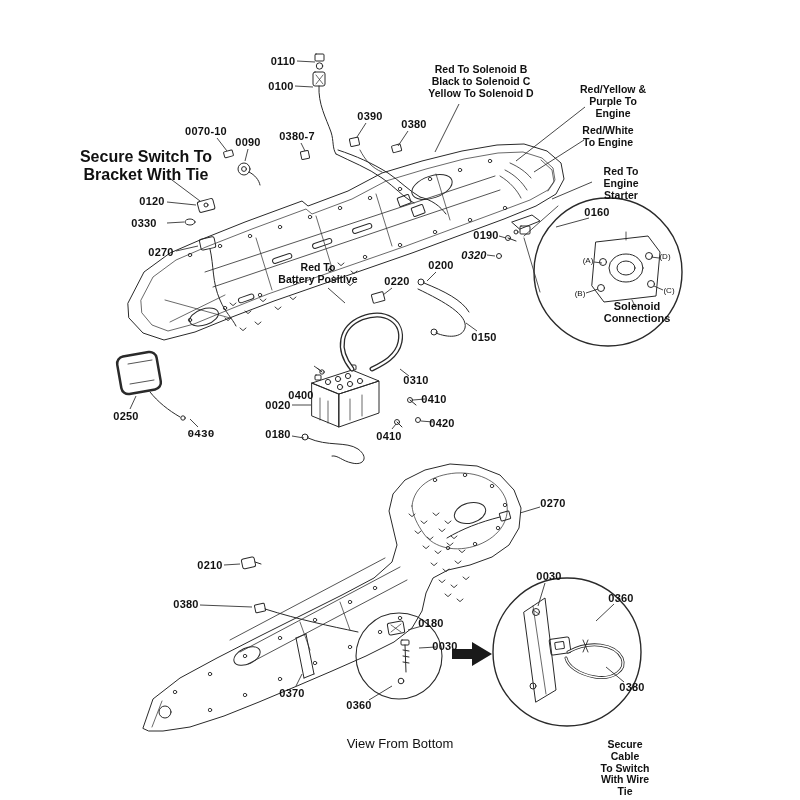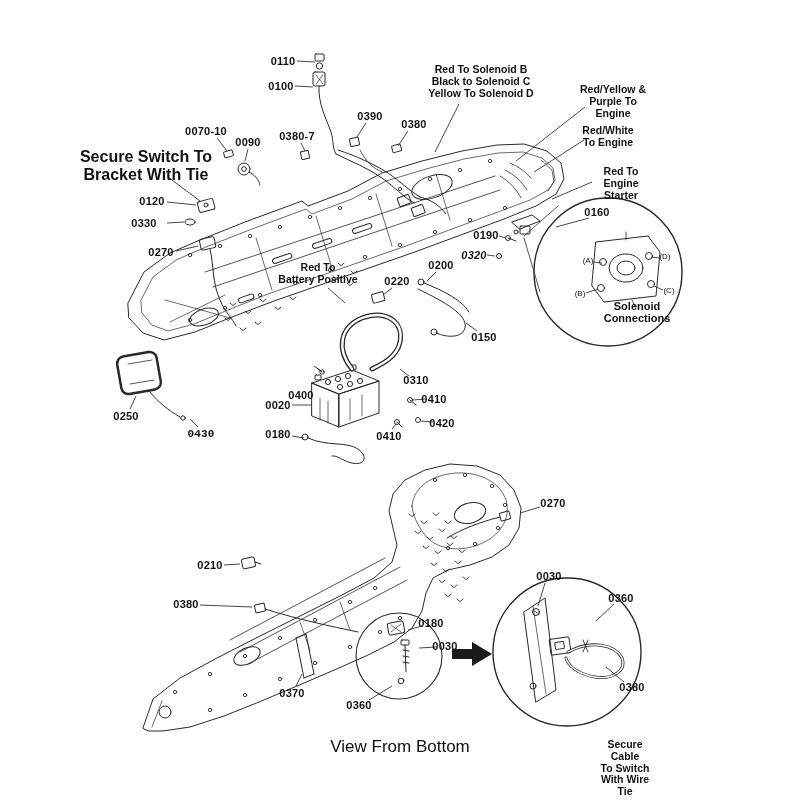--- a/index.html
+++ b/index.html
@@ -407,17 +407,17 @@
       <div class="note bold" style="font-size: 16px; left: 146px; top: 148px; text-align: center;">Secure Switch To
 Bracket With Tie</div>
       <div class="note bold" style="font-size: 10.5px; left: 318px; top: 262px;">Red To
 Battery Positive</div>
       <div class="note bold" style="font-size: 11px; left: 637px; top: 300px;">Solenoid
 Connections</div>
       <div class="note" style="font-size: 8px; left: 588px; top: 257px;">(A)</div>
       <div class="note" style="font-size: 8px; left: 665px; top: 253px;">(D)</div>
       <div class="note" style="font-size: 8px; left: 580px; top: 290px;">(B)</div>
       <div class="note" style="font-size: 8px; left: 669px; top: 287px;">(C)</div>
-      <div class="note" style="font-size: 17px; left: 400px; top: 737px;">View From Bottom</div>
+      <div class="note" style="font-size: 13px; left: 400px; top: 737px;">View From Bottom</div>
       <div class="note bold" style="font-size: 10.5px; left: 597px; top: 739px; margin-left: 28px;">Secure Cable
 To Switch With Wire Tie</div>
     </div>
 </div>
 
 </body></html>

